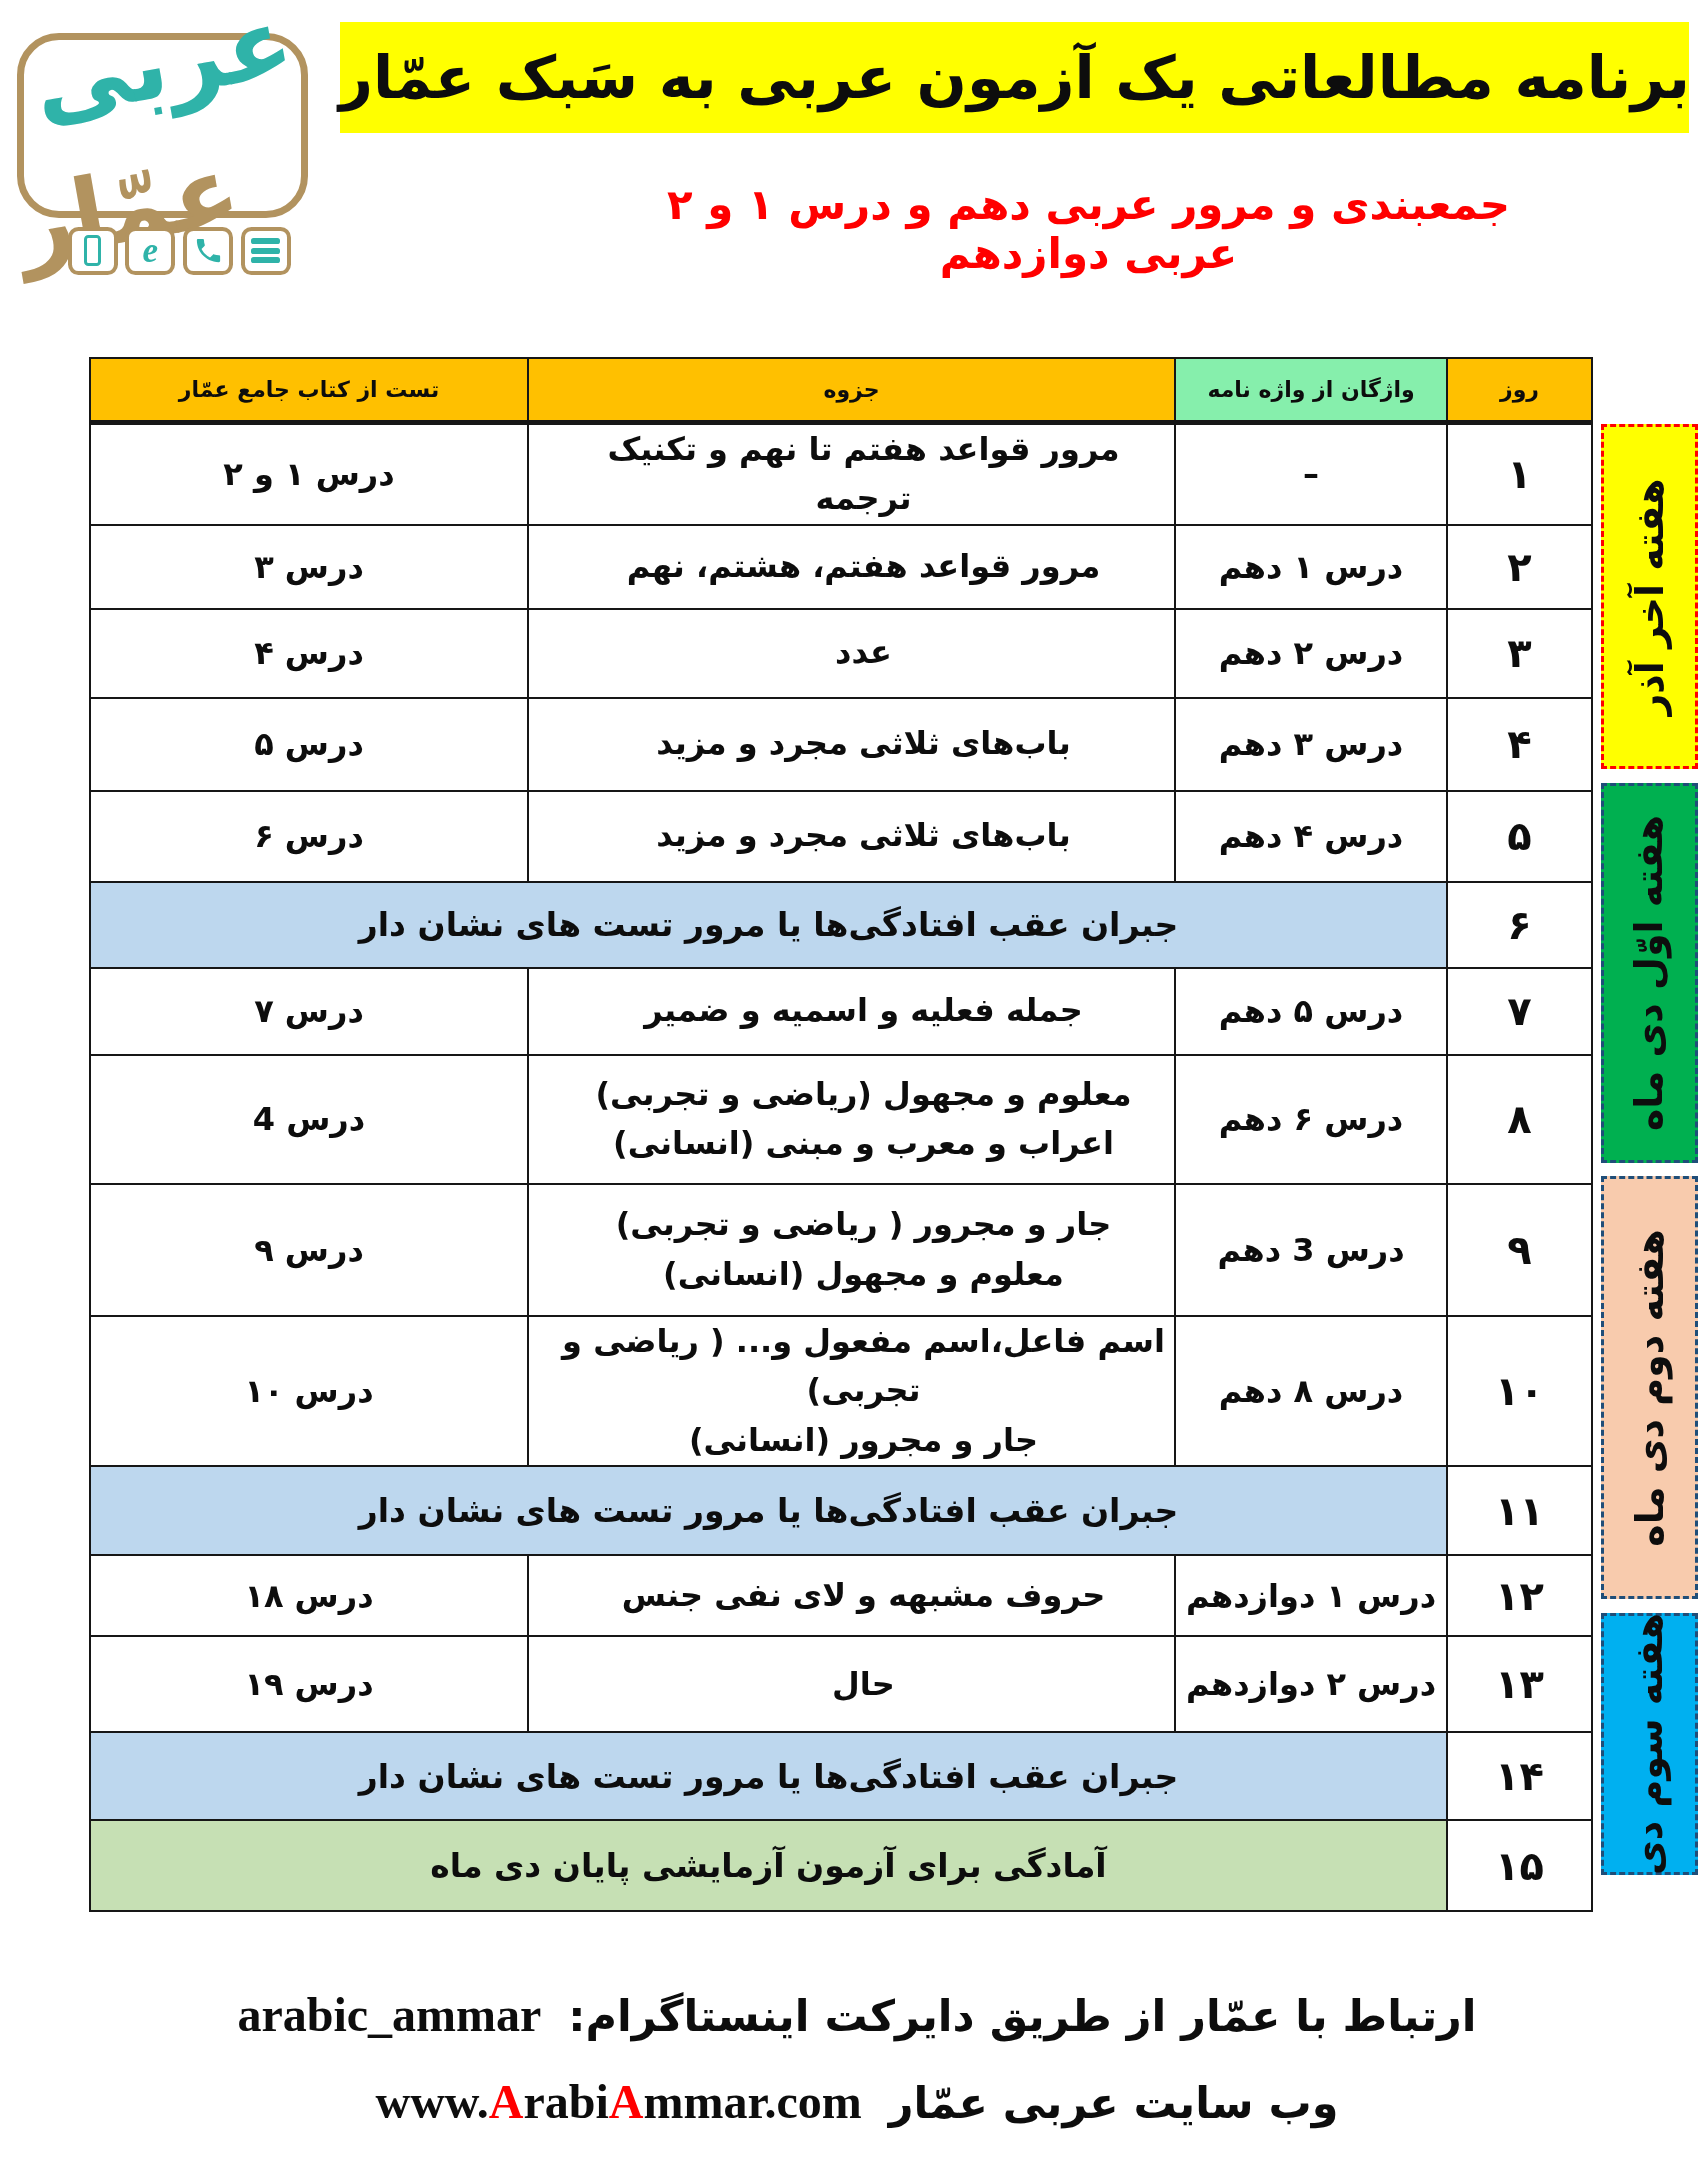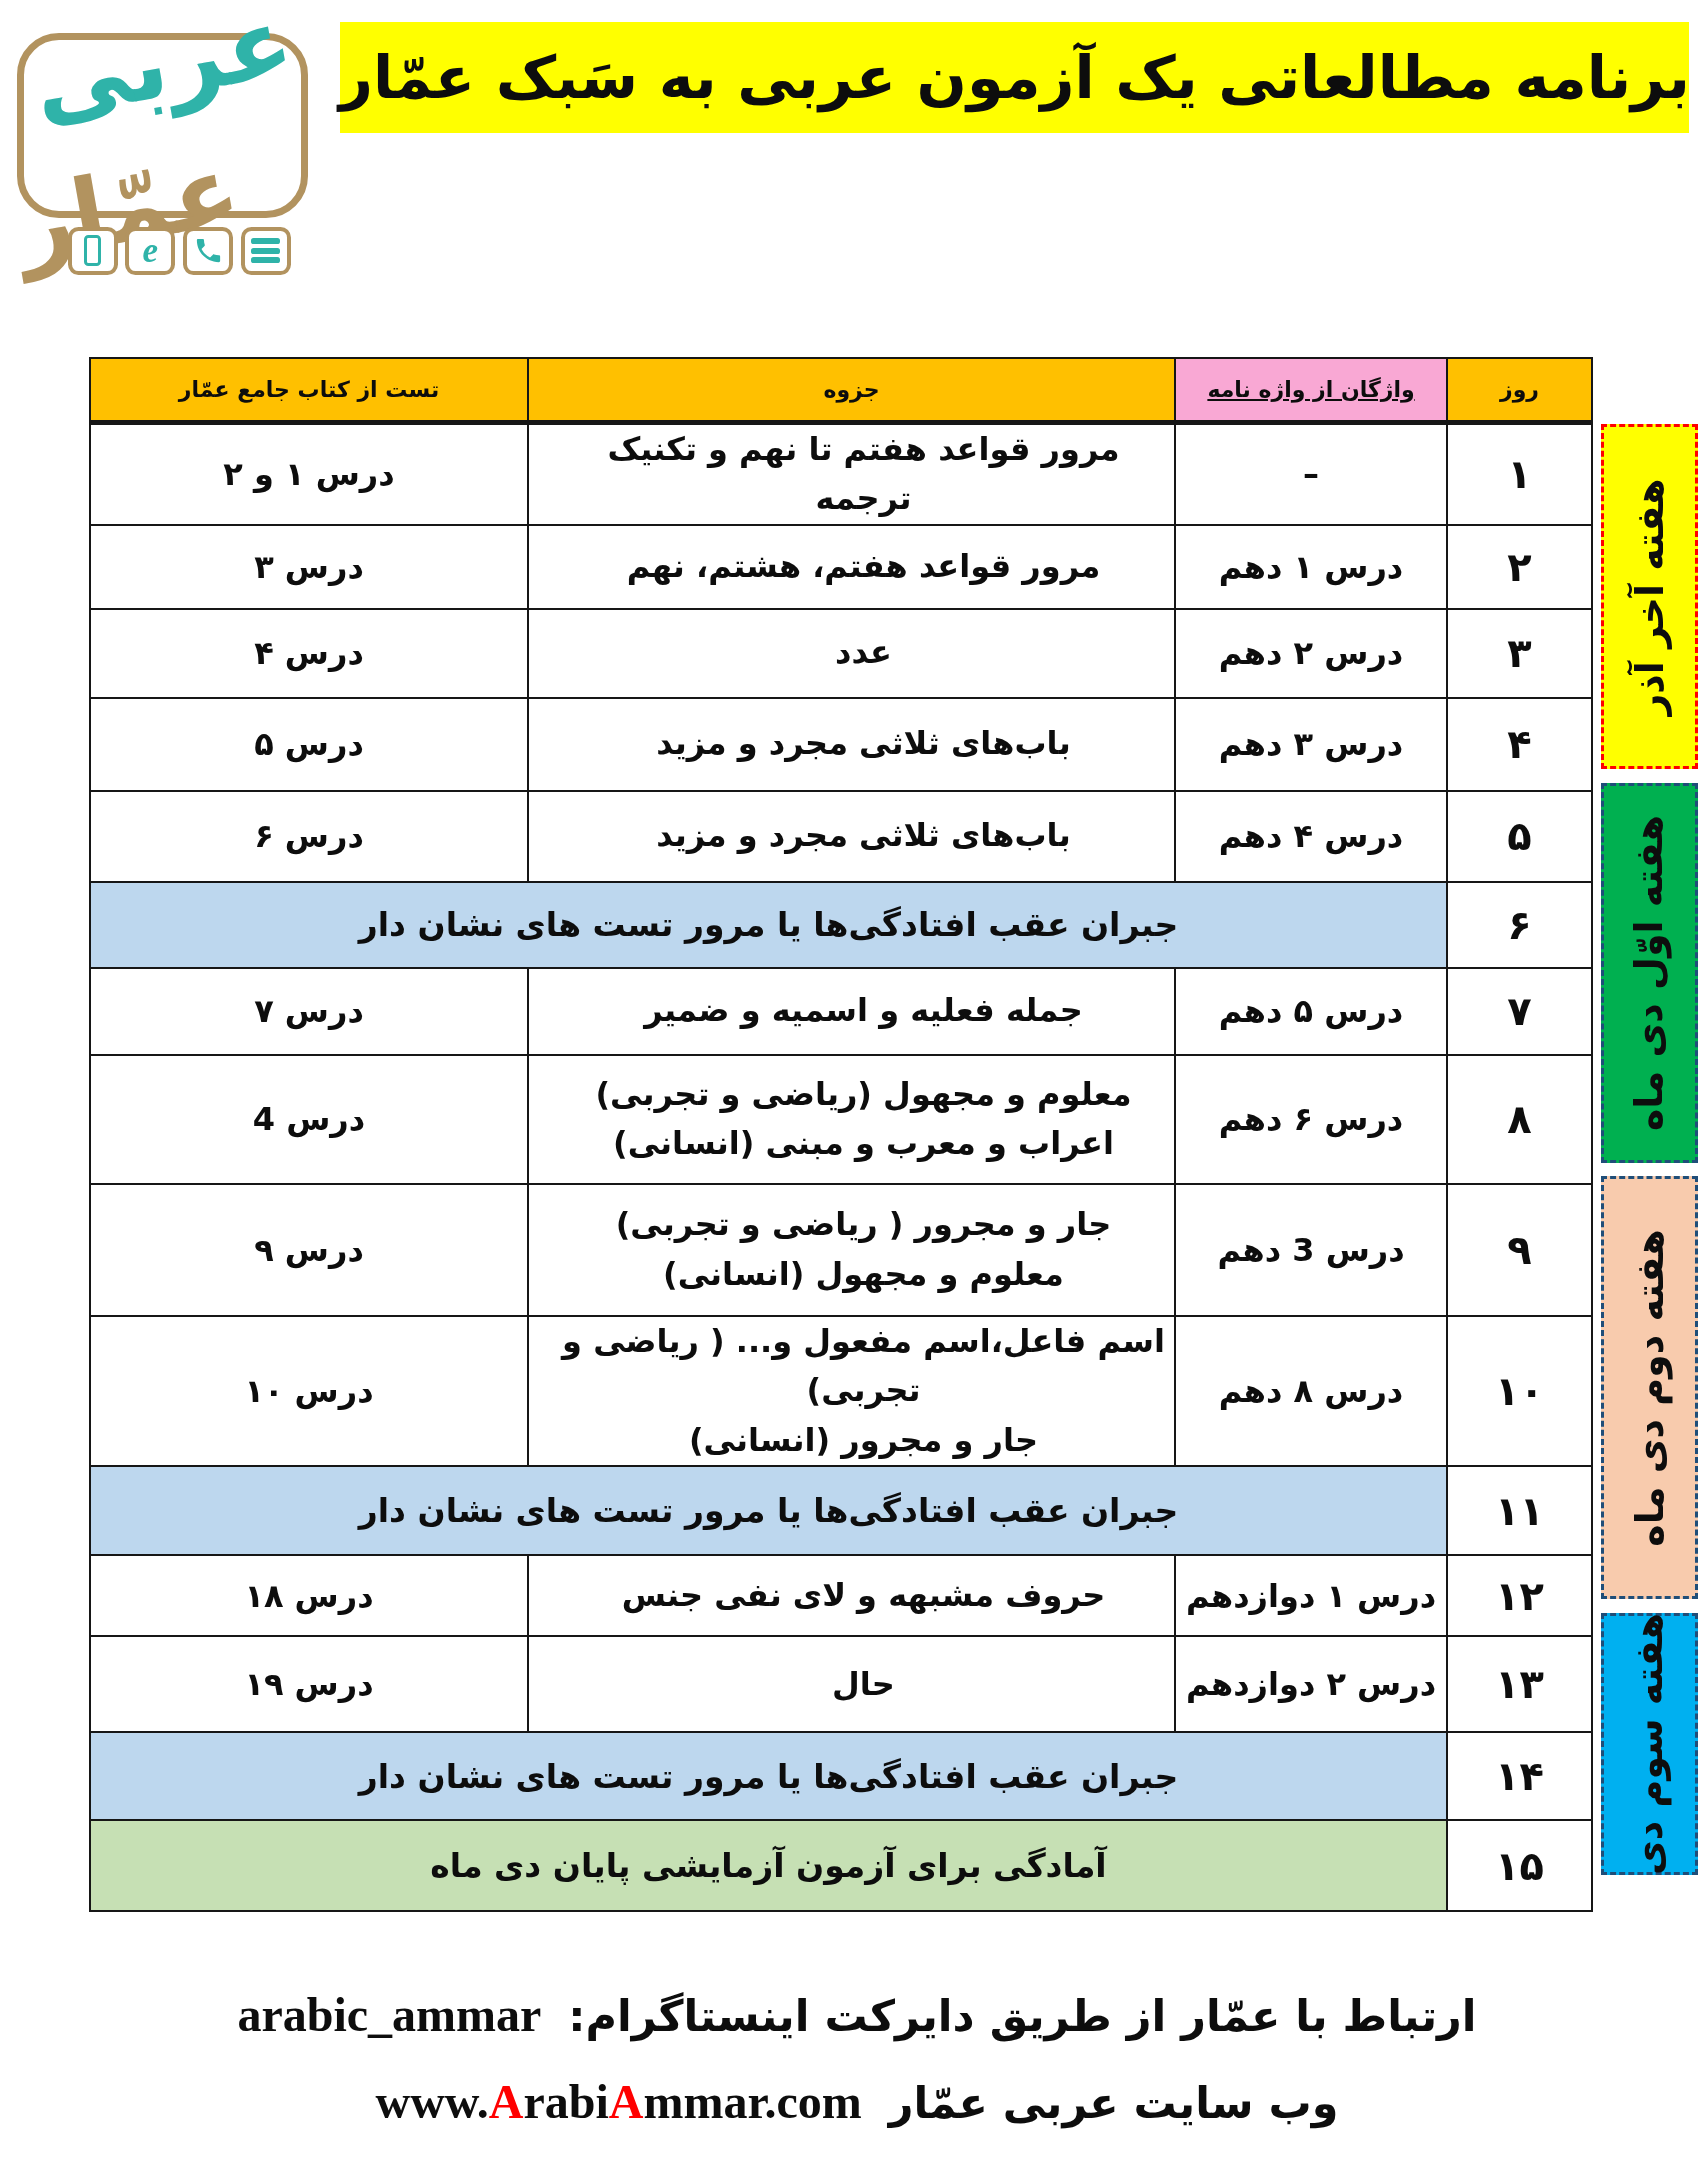--- a/index.html
+++ b/index.html
@@ -93,32 +93,33 @@
             <i></i>
           </div>
       </div>
     </div>
   </div>
 
   <div class="banner" style="background: rgb(255, 255, 0);">
     <span>برنامه مطالعاتی یک آزمون عربی به سَبک عمّار</span>
   </div>
 
+  <div class="subtitle" style="color: rgb(255, 0, 0);">جمعبندی و مرور عربی دهم و درس ۱ و ۲ عربی دوازدهم</div>
 
   <table class="schedule" dir="rtl">
     <colgroup>
       <col style="width:145px">
         <col style="width:272px">
         <col style="width:647px">
         <col style="width:438px">
     </colgroup>
     <thead>
         <tr>
           <th style="background: rgb(255, 192, 0);">روز</th>
-          <th style="background: #f9a8d4; text-decoration: underline;">واژگان از واژه نامه</th>
+          <th style="background: #86efac;">واژگان از واژه نامه</th>
           <th style="background: rgb(255, 192, 0);">جزوه</th>
           <th style="background: rgb(255, 192, 0);">تست از کتاب جامع عمّار</th>
         </tr>
       </thead>
     <tbody>
         <tr style="height: 89px;">
           <td class="day">۱</td>
           <td>–</td>
           <td>
             <div class="jz-line">مرور قواعد هفتم تا نهم و تکنیک ترجمه</div>

